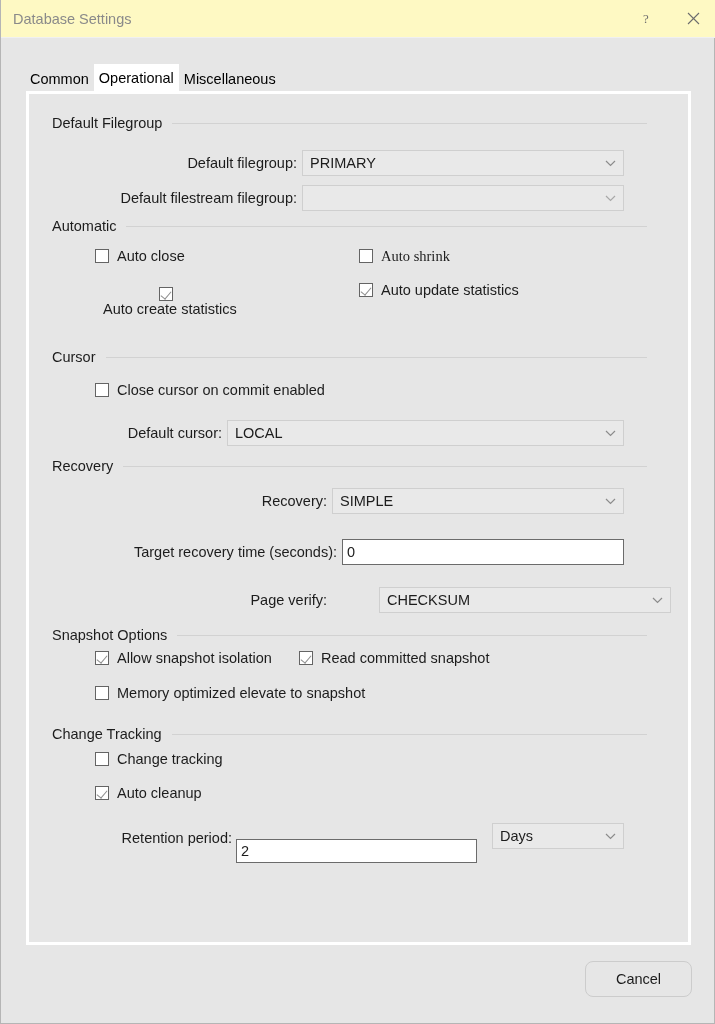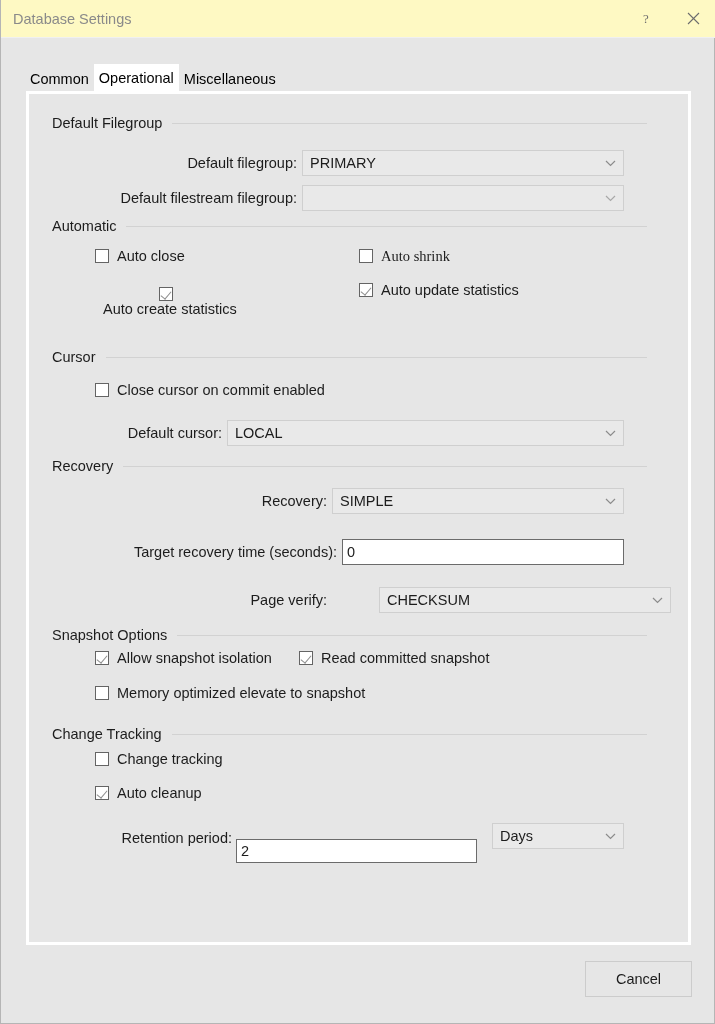--- a/index.html
+++ b/index.html
@@ -386,17 +386,17 @@
         <span class="combo-arrow">
           <svg width="11" height="7" viewBox="0 0 11 7">
               <polyline points="1,1 5.5,5.5 10,1" fill="none" stroke="#8c8c8c" stroke-width="1.2"></polyline>
             </svg>
         </span>
       </div>
 
     </div>
   </div>
 
-  <div class="btn" style="left:584px; top:961px; width:107px;">
+  <div class="btn" style="left:584px; top:961px; width:107px;border-radius:8px;">
     <span>Cancel</span>
   </div>
 
 </div>
 
 </body></html>

